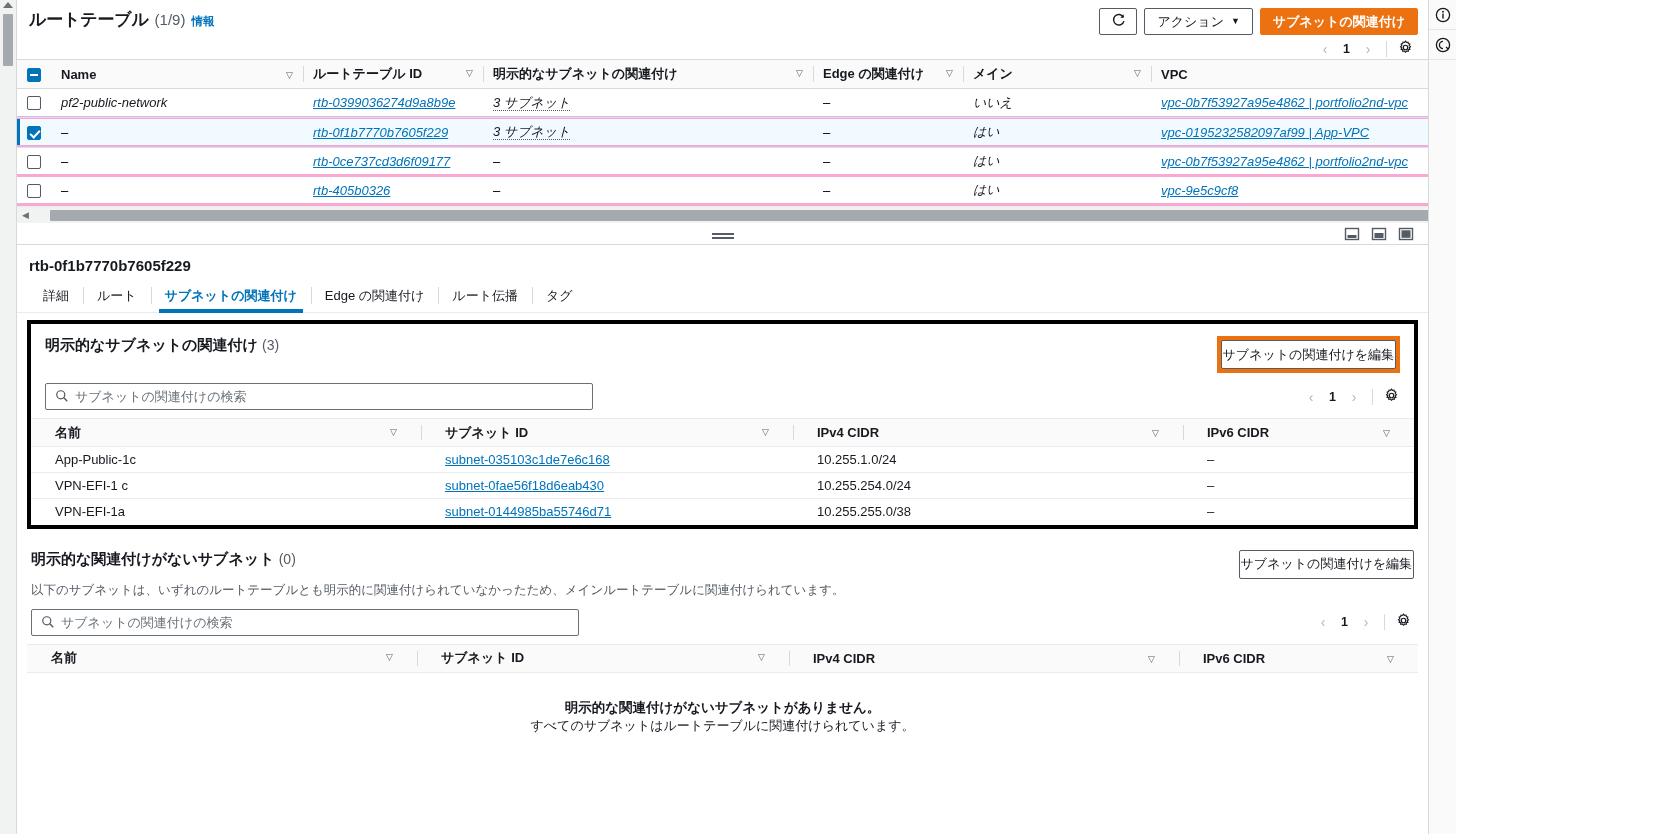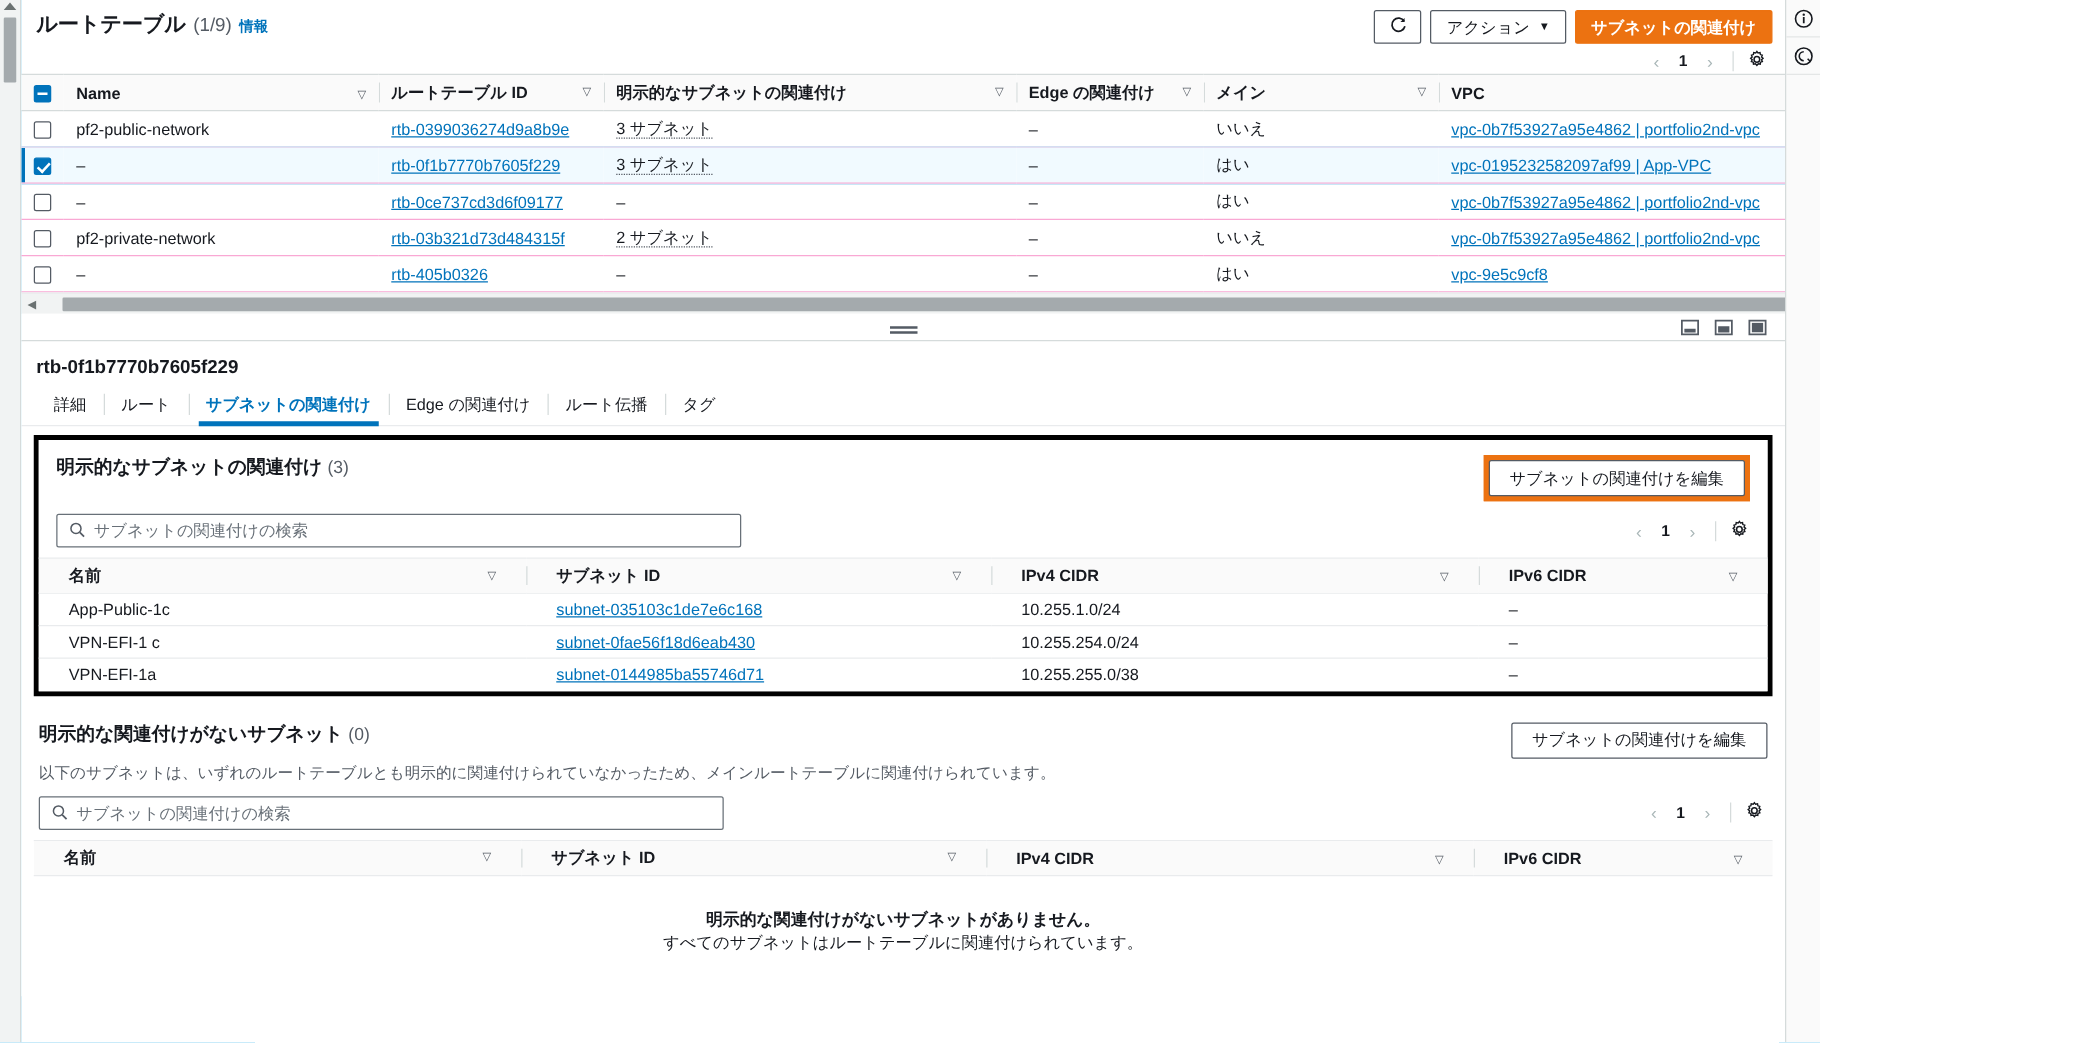--- a/index.html
+++ b/index.html
@@ -9,21 +9,21 @@
     background: #ffffff;
     font-family: "Liberation Sans", "DejaVu Sans", sans-serif;
     font-size: 13px;
     color: #16191f;
   }
   .app {
     position: relative;
     width: 1456px;
     height: 834px;
     overflow: hidden;
-    background: #0ea5e9;
+    background: #84cc16;
   }
 
   
   .left-gutter {
     position: absolute; left: 0; top: 0; bottom: 0; width: 17px;
     background: #f1f3f3; border-right: 1px solid #d5dbdb;
   }
   .left-gutter .up-arrow {
     position: absolute; top: 2px; left: 3px;
     width: 0; height: 0;
@@ -129,21 +129,21 @@
   }
   .grid thead th {
     height: 29px; font-weight: 700; color: #16191f;
     border-top: 1px solid #d5dbdb; border-bottom: 1px solid #d5dbdb;
     background: #fafafa; position: relative; vertical-align: middle;
   }
   .grid thead th.divider::before {
     content: ""; position: absolute; left: 0; top: 6px; bottom: 6px; width: 1px; background: #d5dbdb;
   }
   .grid tbody td {
-    height: 29px; border-bottom: 1px solid #f9a8d4; color: #16191f; vertical-align: middle;
+    height: 29px; border-bottom: 3px solid #f9a8d4; color: #16191f; vertical-align: middle; font-style: italic;
   }
   .grid tbody tr.selected td { background: #f1faff; }
   .grid tbody tr.selected td:first-child { box-shadow: inset 3px 0 0 #0073bb; }
   .grid tbody tr.selected { outline: 1px solid #c8e7f7; }
   .sort-ico { float: right; color: #545b64; font-size: 9px; margin-top: 3px; }
   td.cb, th.cb { width: 34px; padding-left: 12px; padding-right: 0; }
   a.link { color: #0073bb; text-decoration: underline; cursor: pointer; }
   .dotted {
     color: #16191f; text-decoration: none;
     border-bottom: 1px dotted #545b64; cursor: pointer;
@@ -227,21 +227,21 @@
     display: flex; align-items: flex-start; justify-content: space-between;
     padding: 12px 14px 0 14px;
   }
   .card-title { font-size: 15px; font-weight: 700; color: #16191f; }
   .card-title .cnt { font-weight: 400; color: #545b64; font-size: 14px; }
   .card-sub { font-size: 12.5px; color: #545b64; padding: 3px 14px 0 14px; }
 
   .btn-highlight {
     border: 4px solid #ec7211; padding: 0; display: inline-block; background: #ec7211;
   }
-  .btn-wide { height: 29px; padding: 0 16px; }
+  .btn-wide { height: 29px; padding: 0 1px; }
 
   .inner-search-row {
     display: flex; align-items: center; justify-content: space-between;
     padding: 10px 12px 8px 14px;
   }
   .inner-search {
     position: relative; width: 548px; height: 27px;
     border: 1px solid #687078; border-radius: 2px; background: #fff;
     display: flex; align-items: center;
   }
@@ -408,30 +408,20 @@
             <td><a class="link">vpc-0195232582097af99 | App-VPC</a></td>
             <td></td>
           </tr>
           <tr>
             <td class="cb"><span class="cbox"></span></td>
             <td>–</td>
             <td><a class="link">rtb-0ce737cd3d6f09177</a></td>
             <td>–</td>
             <td>–</td>
             <td>はい</td>
-            <td><a class="link">vpc-0b7f53927a95e4862 | portfolio2nd-vpc</a></td>
-            <td></td>
-          </tr>
-          <tr>
-            <td class="cb"><span class="cbox"></span></td>
-            <td>pf2-private-network</td>
-            <td><a class="link">rtb-03b321d73d484315f</a></td>
-            <td><a class="dotted">2 サブネット</a></td>
-            <td>–</td>
-            <td>いいえ</td>
             <td><a class="link">vpc-0b7f53927a95e4862 | portfolio2nd-vpc</a></td>
             <td></td>
           </tr>
           <tr>
             <td class="cb"><span class="cbox"></span></td>
             <td>–</td>
             <td><a class="link">rtb-405b0326</a></td>
             <td>–</td>
             <td>–</td>
             <td>はい</td>

